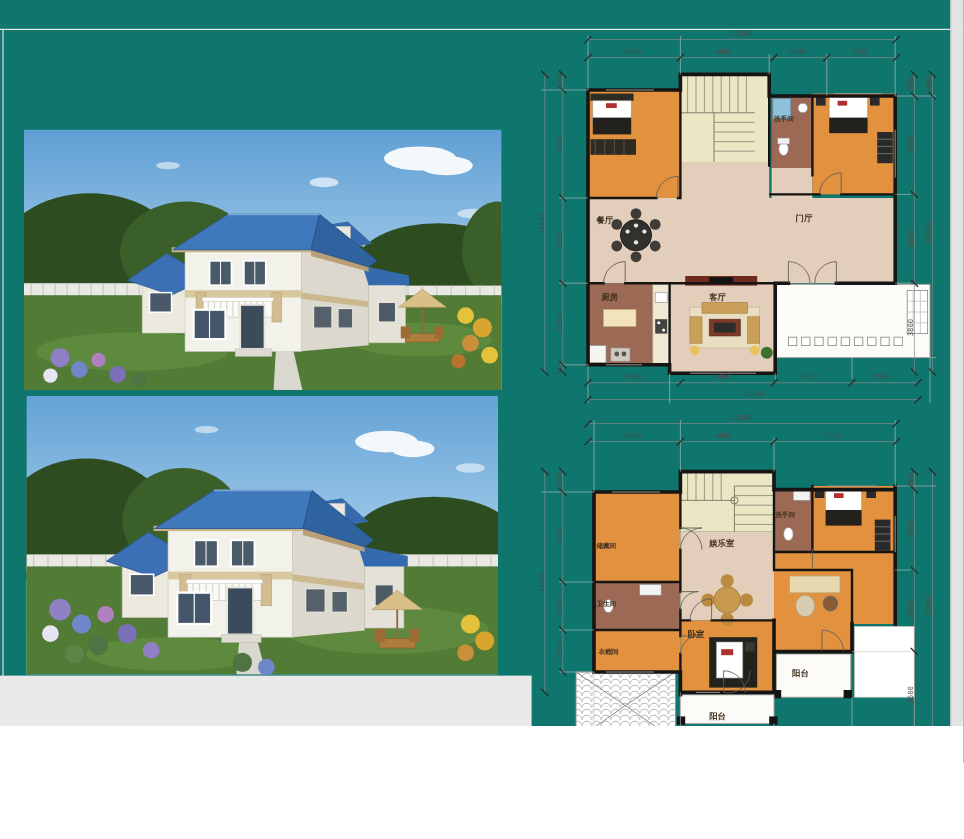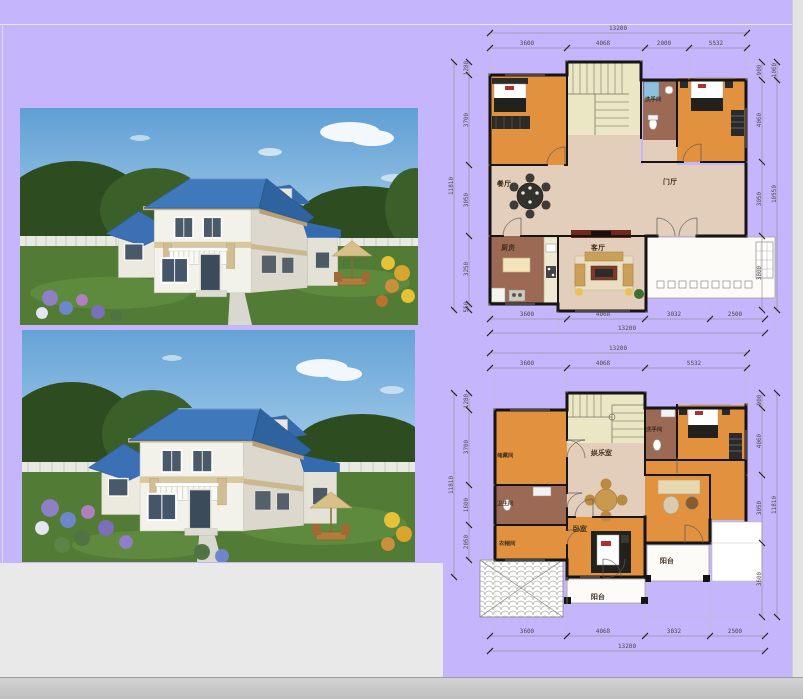--- a/index.html
+++ b/index.html
@@ -1,16 +1,16 @@
 <!DOCTYPE html>
 <html><head>
 <meta charset="utf-8">
 <style>
   html,body{margin:0;padding:0;background:#ffffff;}
-  #screen{position:relative;width:803px;height:699px;background:#c4b5fd;overflow:hidden;
+  #screen{position:relative;width:803px;height:605px;background:#0f766e;overflow:hidden;
           font-family:"DejaVu Sans","Liberation Sans",sans-serif;}
   .abs{position:absolute;}
   #line-top{left:0;top:24px;width:803px;height:1px;background:#e8e8e8;}
   #line-left{left:2px;top:24px;width:1px;height:652px;background:#dcdcdc;}
   #gray-canvas{left:0;top:563px;width:443px;height:114px;background:#e9e9e9;}
   #scrollbar{right:0;top:0;width:10px;height:677px;background:#e3e3e3;border-left:1px solid #cfcfcf;}
   #bottom-bar{left:0;top:677px;width:803px;height:22px;
               background:linear-gradient(#d2d2d2,#bfbfbf);border-top:1px solid #9d9d9d;}
   
   .w3{stroke:#171513;stroke-width:3;fill:none;stroke-linecap:square}

